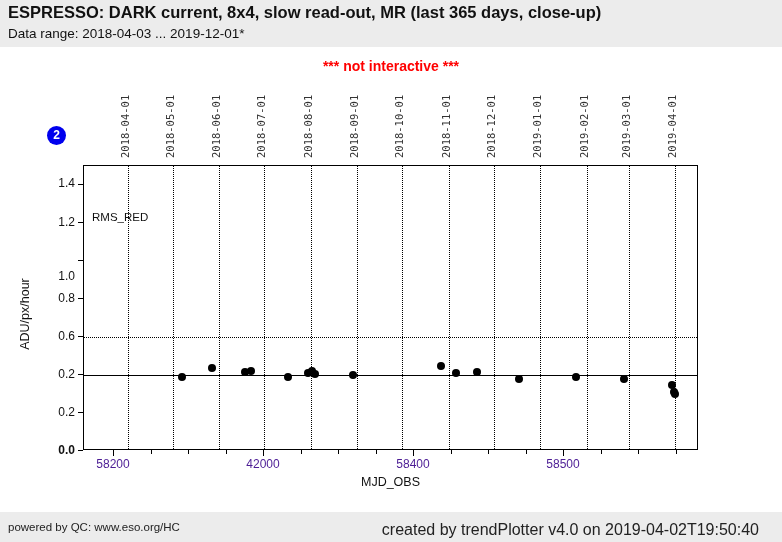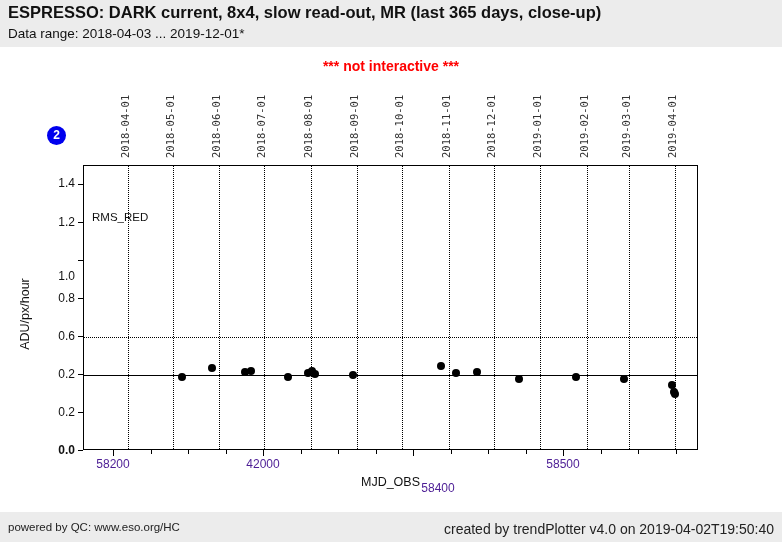--- a/index.html
+++ b/index.html
@@ -204,22 +204,22 @@
     background: #ececec;
   }
   #footer-left {
     position: absolute;
     left: 8px; top: 521px;
     font-size: 11.5px;
     color: #222222;
   }
   #footer-right {
     position: absolute;
-    right: 8px; top: 521px;
-    font-size: 14px;
+    right: 23px; top: 521px;
+    font-size: 16px;
     color: #222222;
   }
 </style>
 </head>
 <body>
 
 <div id="header-band"></div>
 <div id="page-title">ESPRESSO: DARK current, 8x4, slow read-out, MR (last 365 days, close-up)</div>
 <div id="data-range">Data range: 2018-04-03 ... 2019-12-01*</div>
 
@@ -323,14 +323,14 @@
     <div class="xtick-mark xtick-major" style="left: 480px;"></div>
   </div>
 <div id="x-axis-title">MJD_OBS</div>
 
 <div id="footer-band"></div>
 <div id="footer-left">powered by QC: www.eso.org/HC</div>
 <div id="footer-right">created by trendPlotter v4.0 on 2019-04-02T19:50:40</div>
 
 <div class="xtick-label" style="left: 113px;">58200</div>
 <div class="xtick-label" style="left: 263px;">42000</div>
-<div class="xtick-label" style="left: 438px; margin-top: 24px;">58400</div>
+<div class="xtick-label" style="left: 413px;">58400</div>
 <div class="xtick-label" style="left: 563px; text-align: center;">58500</div>
 
 </body></html>

